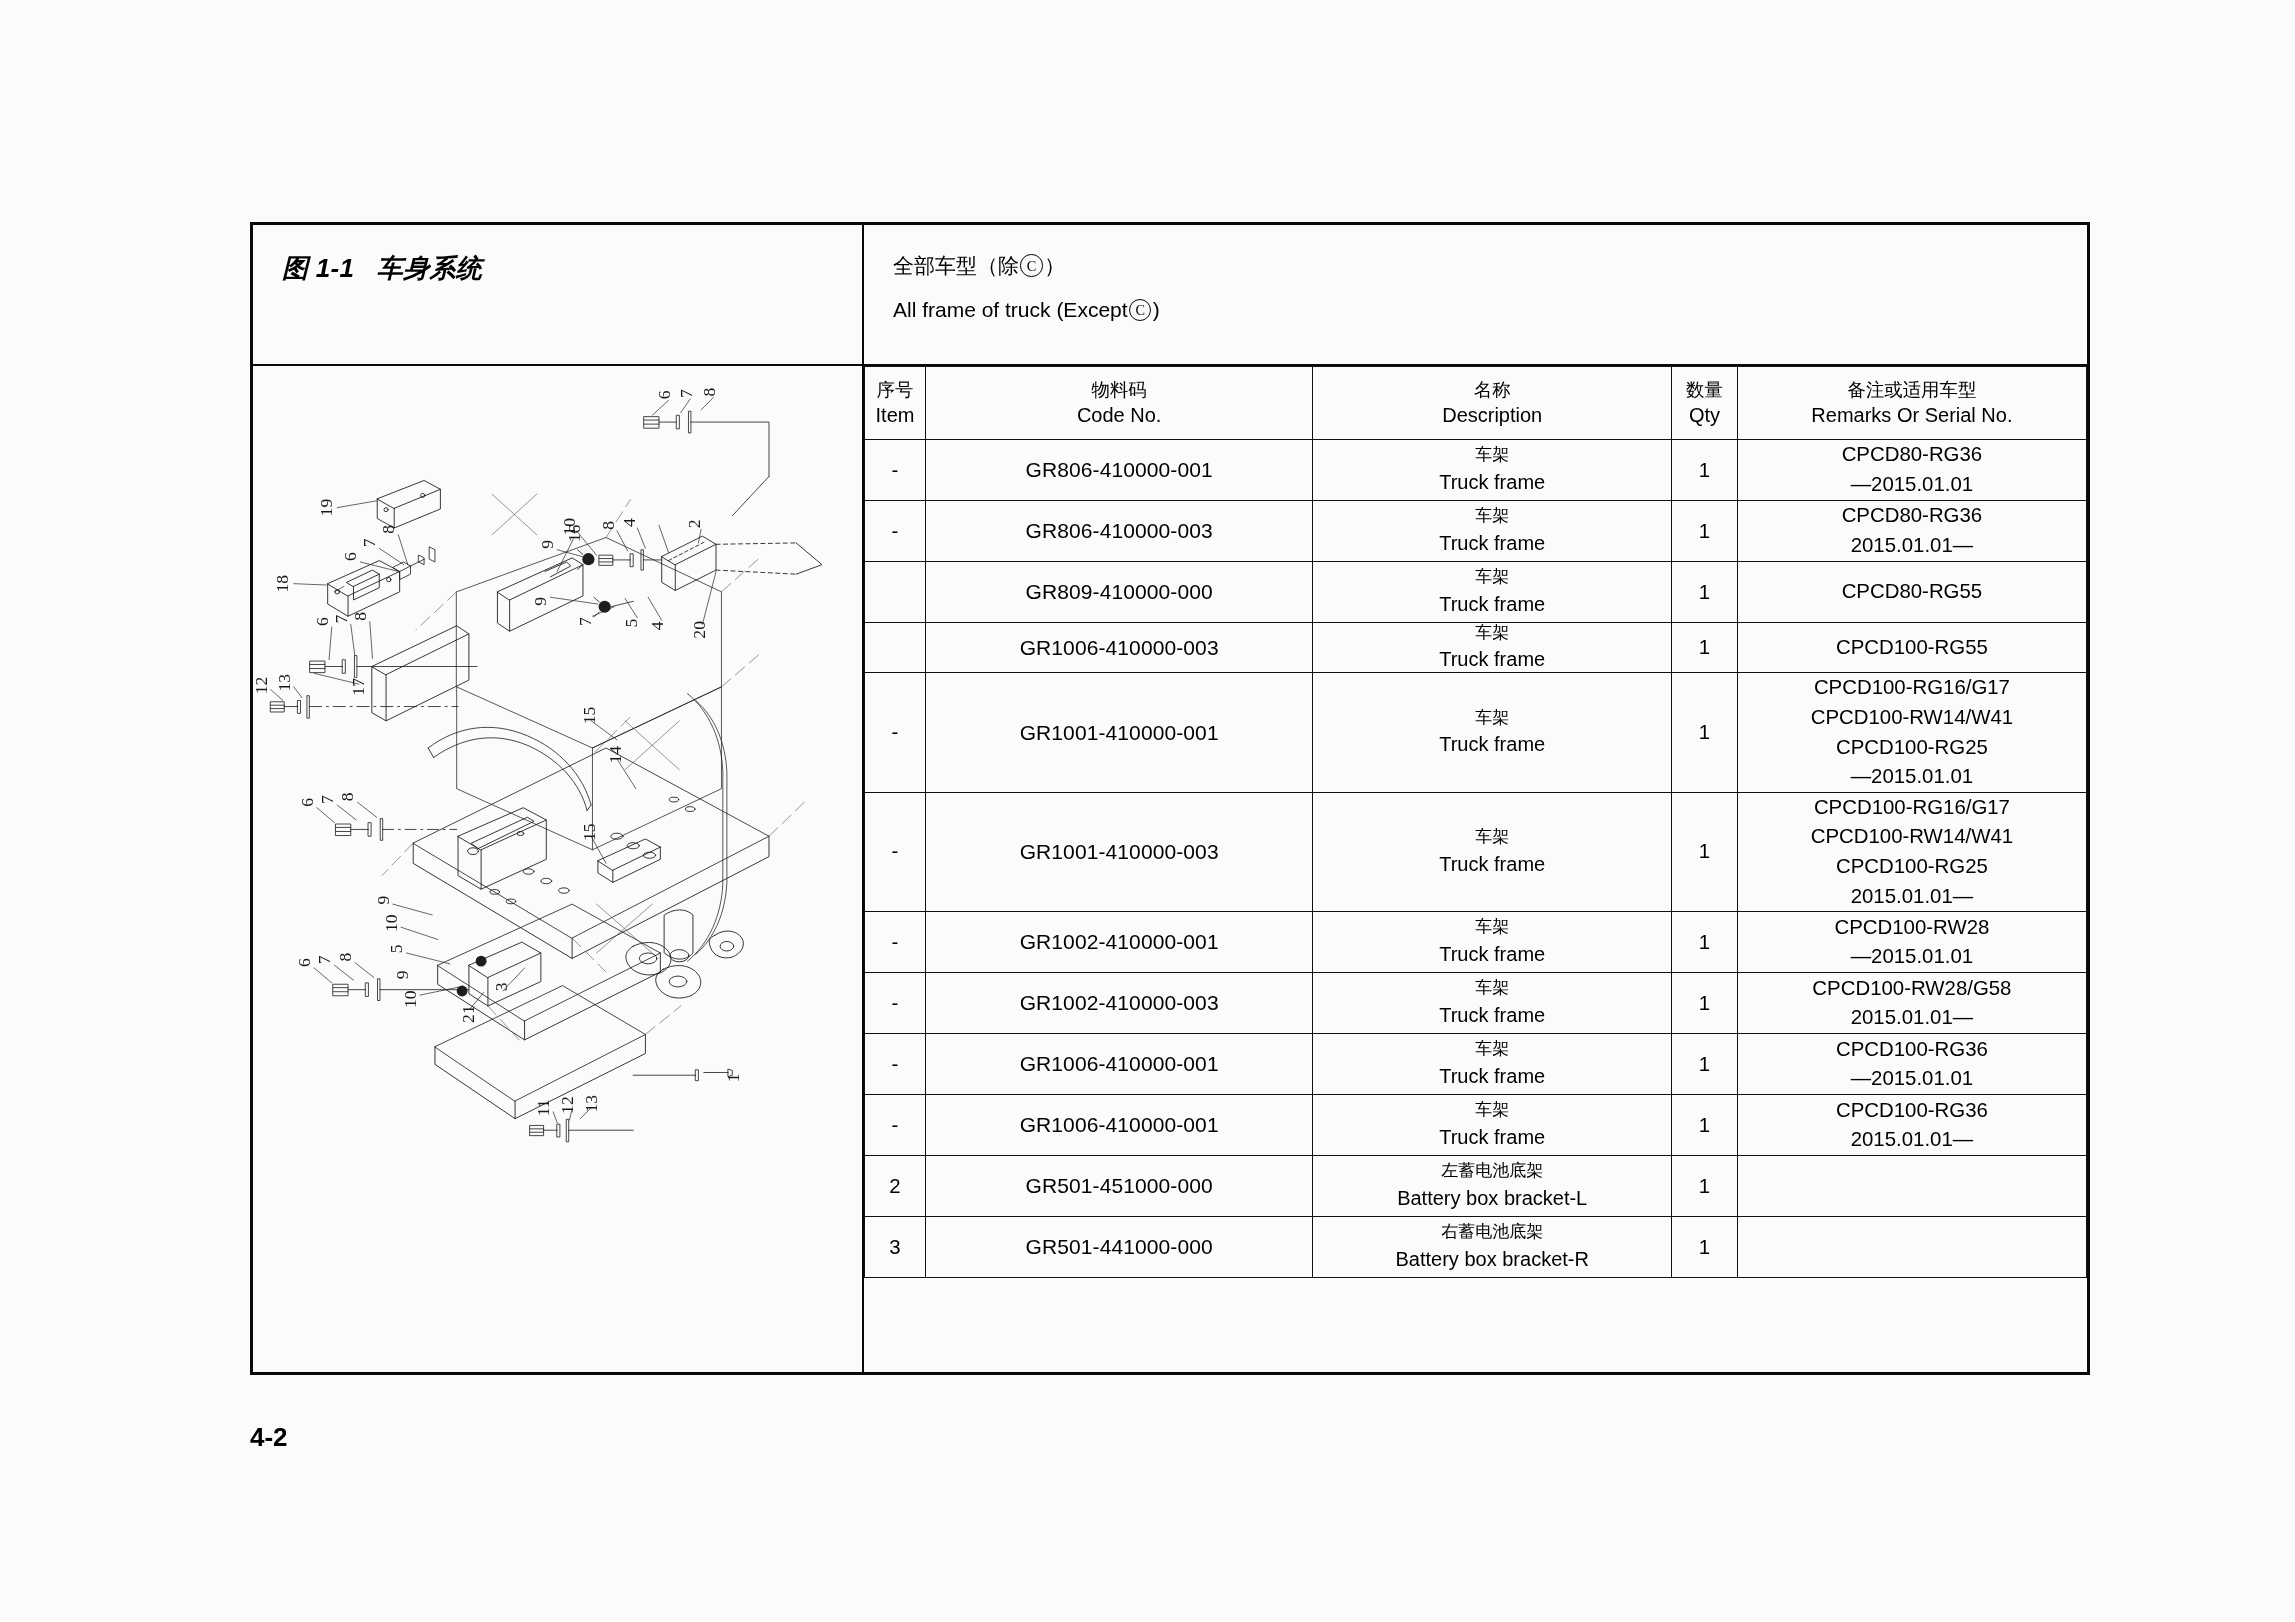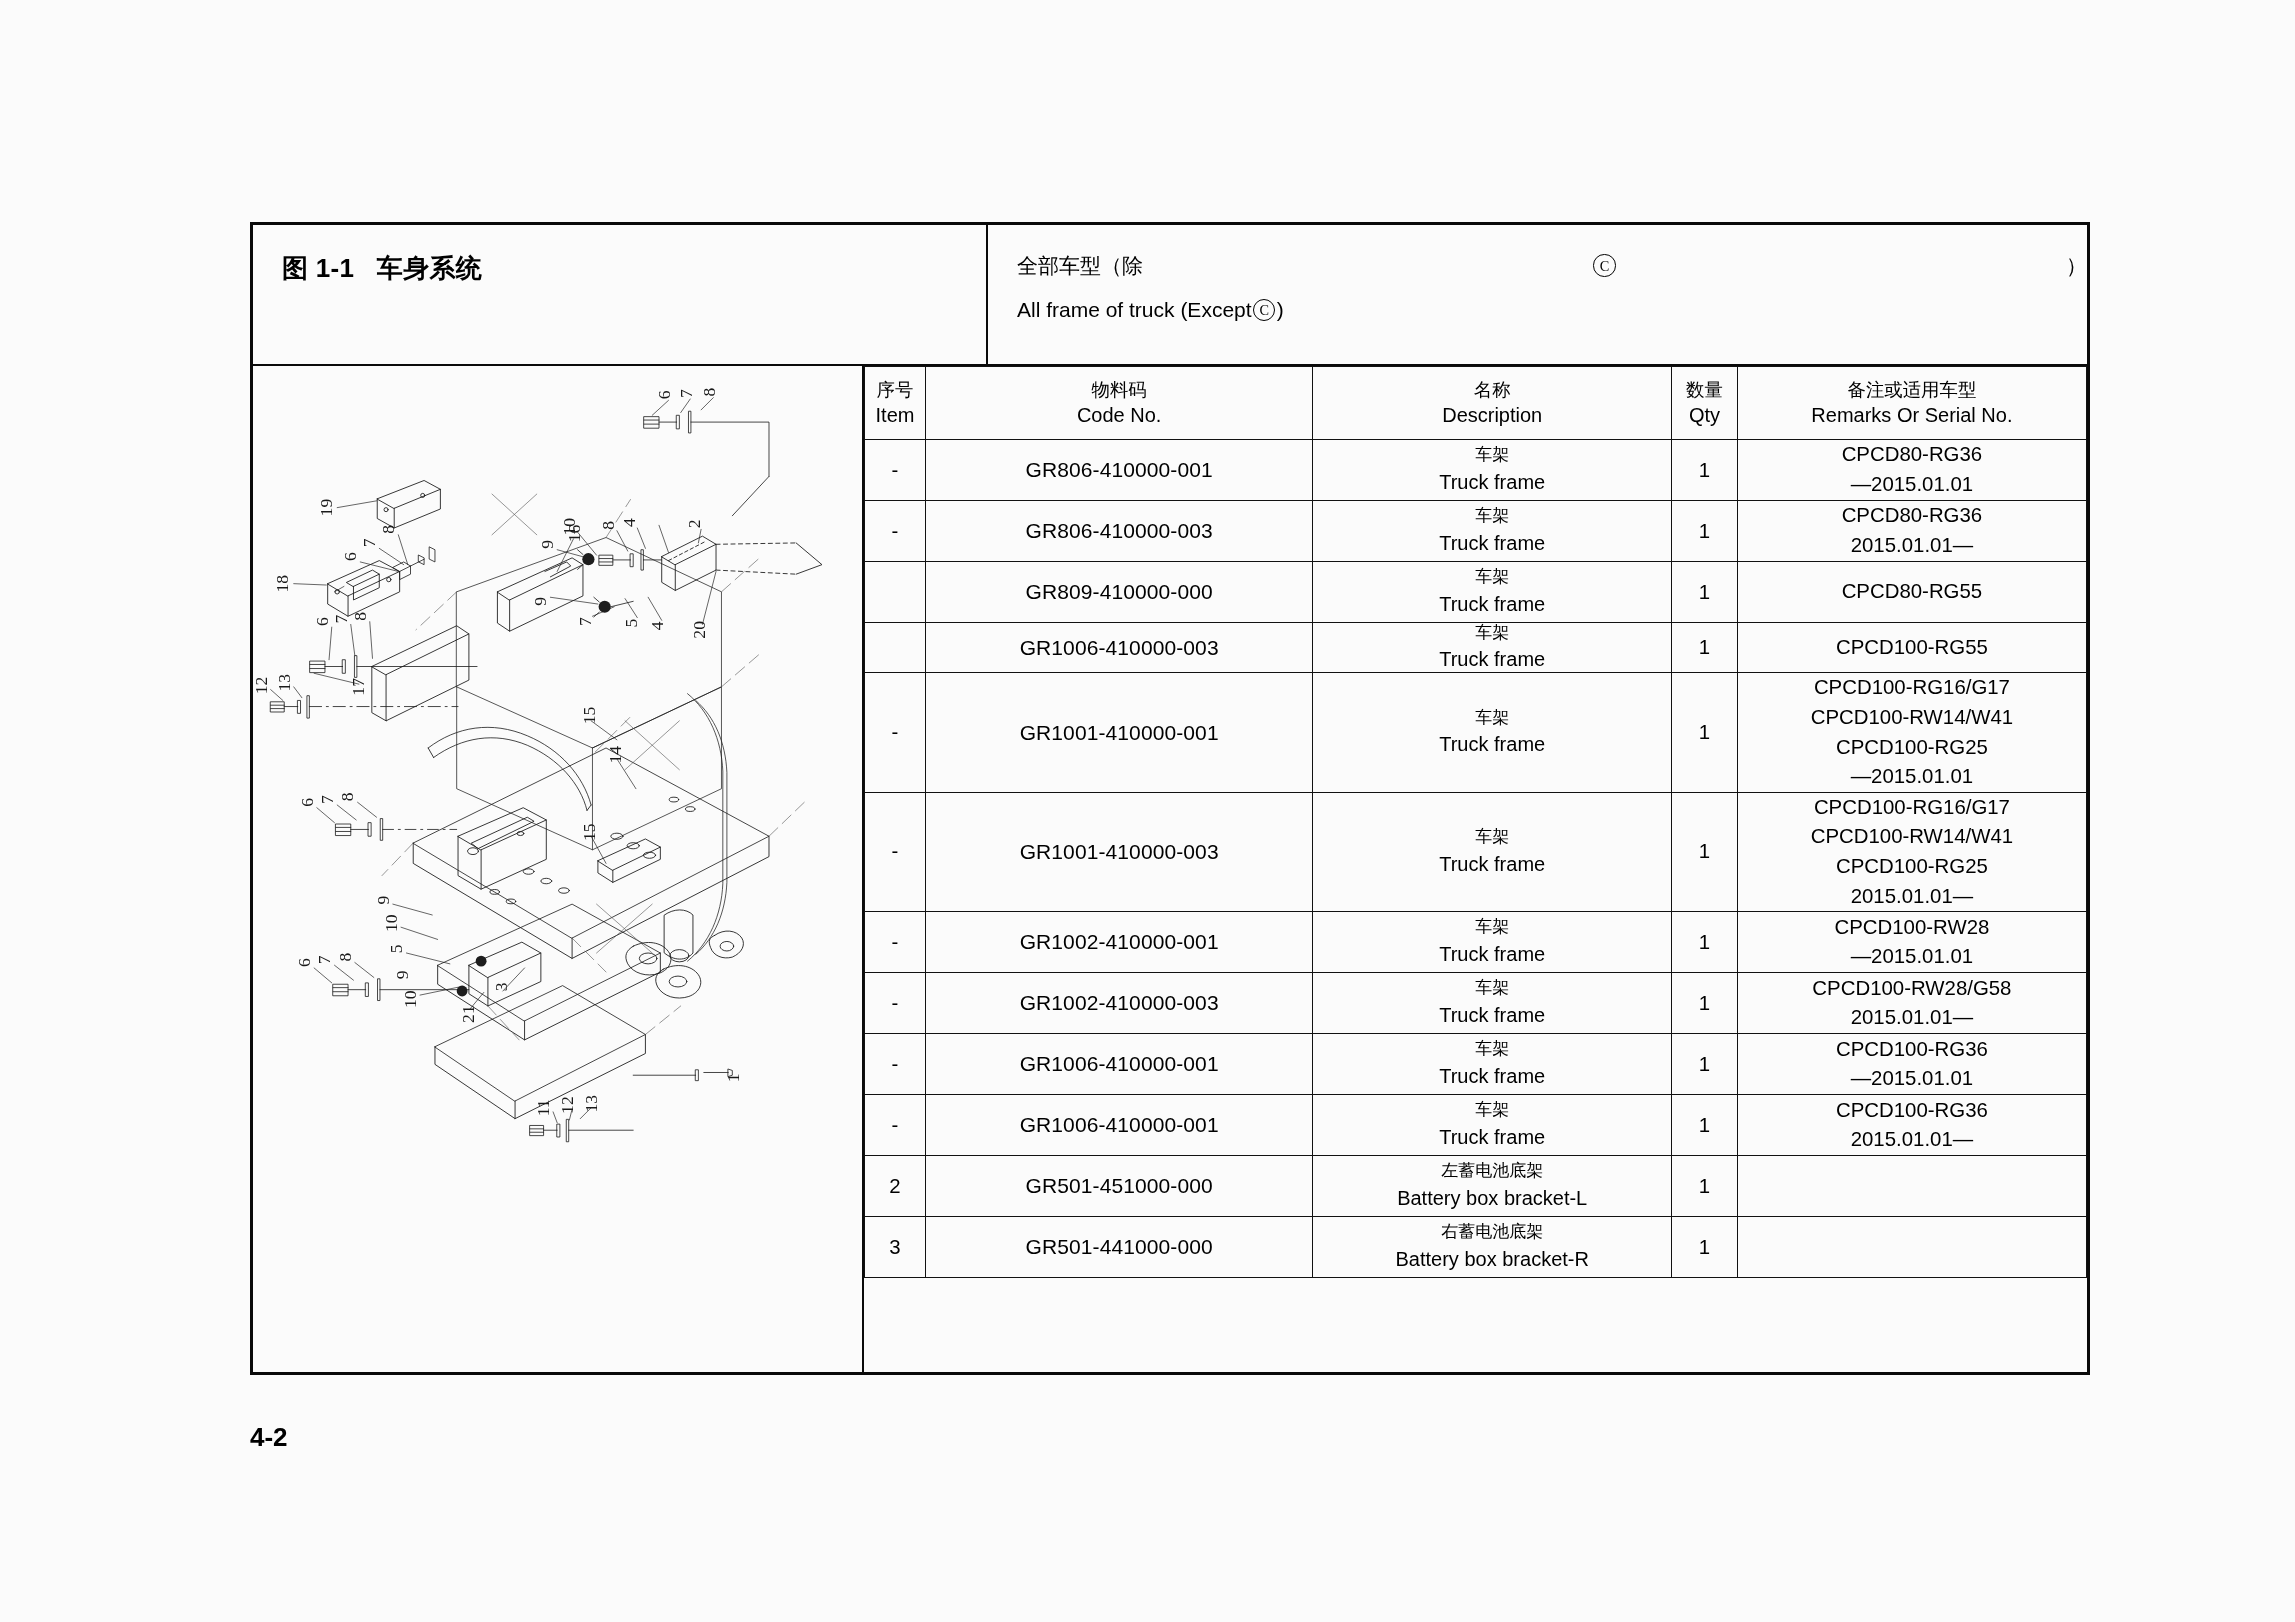--- a/index.html
+++ b/index.html
@@ -39,24 +39,25 @@
   #title-band {
     position: absolute;
     left: 0; top: 0;
     width: 100%;
     height: 141px;
     box-sizing: border-box;
     border-bottom: 2.7px solid #0a0a0a;
     display: flex;
   }
   #title-left {
-    width: 735px;
+    width: 611px;
     box-sizing: border-box;
     border-right: 2px solid #0a0a0a;
     padding: 27px 0 0 29px;
+    font-style: italic;
   }
   #title-cn {
     font-size: 26px;
     font-weight: bold;
     letter-spacing: 0.3px;
     line-height: 1.25;
     white-space: pre;
   }
   #title-en {
     font-size: 26px;
@@ -69,21 +70,20 @@
   #title-right {
     flex: 1;
     padding: 27px 0 0 29px;
   }
   #applic-cn {
     font-size: 21px;
     line-height: 1.3;
     display: flex;
     align-items: center;
     white-space: pre;
-    justify-content: space-between;
   }
   #applic-en {
     font-size: 21px;
     line-height: 1.3;
     margin-top: 17px;
     display: flex;
     align-items: center;
     white-space: pre;
   }
   .circ-c {

